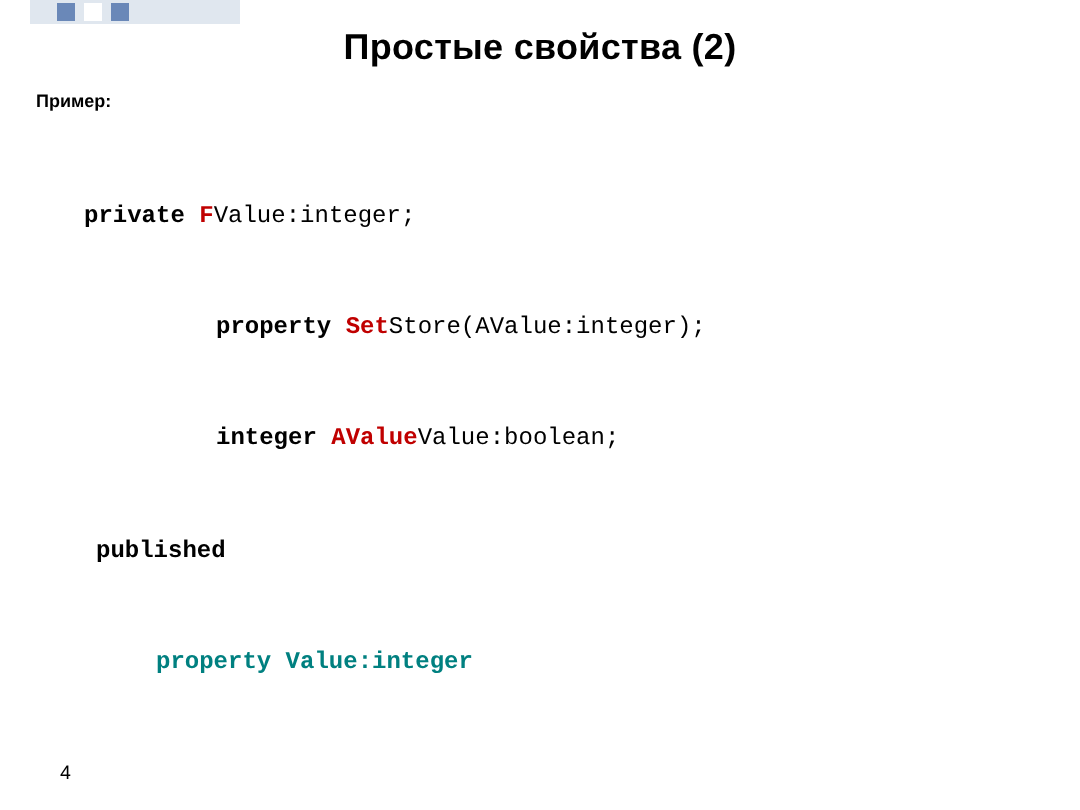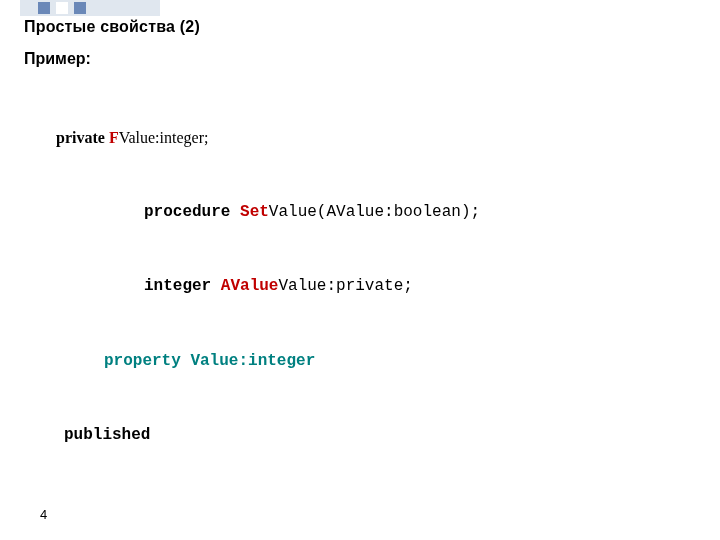--- a/index.html
+++ b/index.html
@@ -32,37 +32,38 @@
     background: #6a88b8;
     box-shadow: 18px 0 0 #ffffff, 36px 0 0 #6a88b8;
   }
   .slide {
     position: relative;
     padding: 18px 24px 0 24px;
     z-index: 1;
   }
   h1.title {
     margin: 0 0 14px 0;
-    font-size: 16px;
+    font-size: 24px;
     font-weight: bold;
     letter-spacing: 0.2px;
+    text-align: center;
   }
   .subhead {
-    font-size: 16px;
+    font-size: 12px;
     font-weight: bold;
     margin: 6px 0 8px 0;
   }
   .code {
     font-family: "Courier New", Courier, monospace;
     font-size: 16px;
     line-height: 1.55;
     white-space: pre;
   }
   .code .line { display: block; }
-  .ind1 { padding-left: 32px; font-family: Liberation Serif, serif; }
+  .ind1 { padding-left: 32px; }
   .ind2 { padding-left: 120px; }
   .ind3 { padding-left: 80px; }
   .ind4 { padding-left: 90px; }
   .kw    { font-weight: bold; }
   .red   { color: #c00000; font-weight: bold; }
   .teal  { color: #008080; font-weight: bold; }
   .page-num {
     position: absolute;
     left: 40px;
     bottom: 18px;
@@ -77,22 +78,22 @@
 <div class="deco"></div>
 
 <div class="slide">
 
   <h1 class="title">Простые свойства (2)</h1>
 
   <div class="subhead">Пример:</div>
 
   <div class="code">
     <span class="line ind1"><span class="kw plain">private</span> <span class="red">F</span><span class="plain">Value:integer;</span></span>
-    <span class="line ind2"><span class="kw plain">procedure</span> <span class="red">Set</span><span class="plain">Value(AValue:boolean);</span></span>
-    <span class="line ind2"><span class="kw plain">integer</span> <span class="red">AValue</span><span class="plain">Value:private;</span></span>
+    <span class="line ind2"><span class="kw plain">property</span> <span class="red">Set</span><span class="plain">Store(AValue:integer);</span></span>
+    <span class="line ind2"><span class="kw plain">integer</span> <span class="red">AValue</span><span class="plain">Value:boolean;</span></span>
+    <span class="line" style="padding-left:40px;"><span class="kw plain">published</span></span>
     <span class="line ind3"><span class="teal">property Value:integer</span></span>
-    <span class="line" style="padding-left:40px;"><span class="kw plain">published</span></span>
     
   </div>
 
 </div>
 
 <div class="page-num">4</div>
 
 </body></html>

